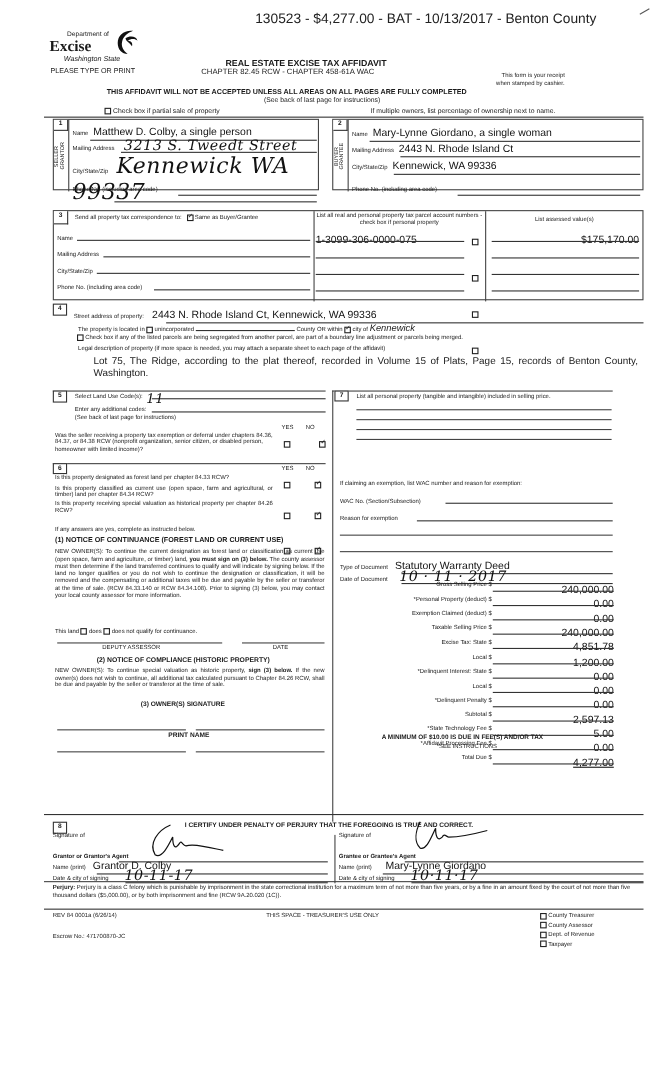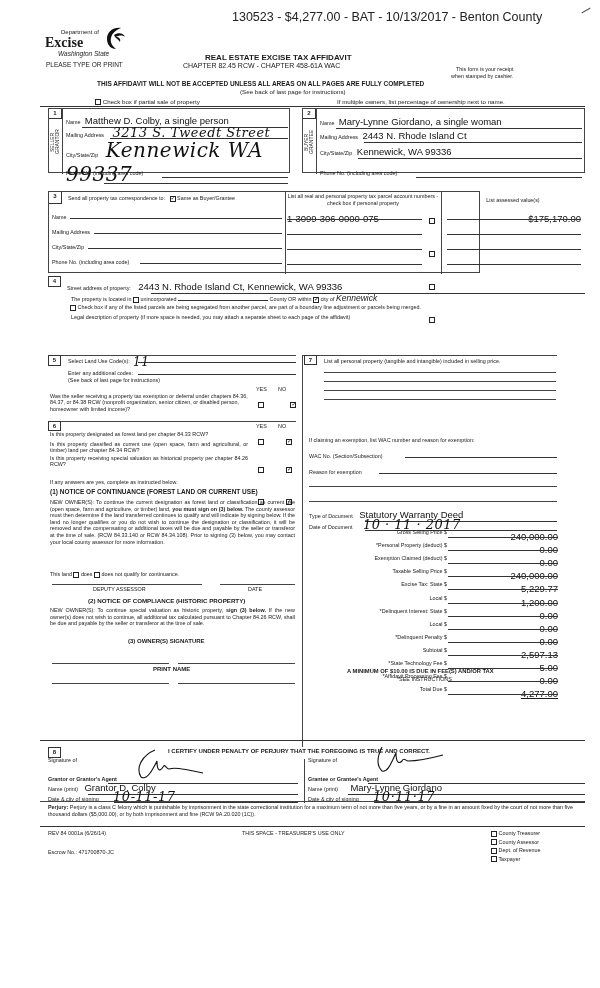--- a/index.html
+++ b/index.html
@@ -97,21 +97,21 @@
     <span class="fill">Kennewick, WA 99336</span>
     <div class="line" style="margin-left:38px;margin-top:-1px;"></div>
   </div>
   <div class="abs" style="left:17px;top:52px;width:262px;">
     <span class="tiny">Phone No. (including area code)</span>
     <span></span>
     <div class="line" style="margin-left:96px;margin-top:-2px;"></div>
   </div>
 </div>
 
-<div class="abs" style="left:48px;top:191px;width:432px;height:82px;border:1px solid #444;">
+<div class="abs" style="left:48px;top:191px;width:537px;height:82px;border:1px solid #444;">
   <div class="abs secnum" style="left:0;top:0;border-width:0 1px 1px 0;height:12px;">3</div>
   <div class="abs tiny" style="left:19px;top:3px;">
     <span>Send all property tax correspondence to:</span>
     <span class="box checked" style="margin-left:3px;"></span>
     <span>Same as Buyer/Grantee</span>
   </div>
   <div class="abs vline" style="left:236px;top:0;height:82px;"></div>
   <div class="abs vline" style="left:392px;top:0;height:82px;"></div>
 
   <div class="abs tiny" style="left:3px;top:22px;width:230px;">
@@ -157,20 +157,21 @@
     <span>County OR within</span>
     <span class="box checked"></span>
     <span>city of</span>
     <span style="font-size:8.5px;font-style:italic;">Kennewick</span>
   </div>
   <div class="abs tiny" style="left:22px;top:28px;">
     <span class="box"></span>
     <span>Check box if any of the listed parcels are being segregated from another parcel, are part of a boundary line adjustment or parcels being merged.</span>
   </div>
   <div class="abs tiny" style="left:23px;top:38px;">Legal description of property (if more space is needed, you may attach a separate sheet to each page of the affidavit)</div>
+  <div class="abs justify" style="left:37px;top:47px;width:495px;font-size:9px;line-height:10.5px;">Lot 75, The Ridge, according to the plat thereof, recorded in Volume 15 of Plats, Page 15, records of Benton County, Washington.</div>
 </div>
 
 <div class="abs" style="left:48px;top:355px;width:252px;height:72px;">
   <div class="abs hline" style="left:0;top:0;width:248px;"></div>
   <div class="abs secnum" style="left:0;top:0;height:11px;">5</div>
   <div class="abs tiny" style="left:20px;top:3px;width:228px;">
     <span>Select Land Use Code(s):</span>
     <span class="hand" style="position:absolute;left:65px;top:-3px;font-size:12px;">11</span>
     <div class="line" style="margin-left:70px;margin-top:-2px;"></div>
   </div>
@@ -270,21 +271,21 @@
       <div>
         <div class="abs tiny right" style="left:0;top:200.2px;width:145px;">Exemption Claimed (deduct) $</div>
         <div class="abs right" style="left:146px;top:197.2px;width:110px;"><span class="fill">0.00</span><div class="line" style="position:absolute;left:0;top:11px;width:110px;"></div></div>
       </div>
       <div>
         <div class="abs tiny right" style="left:0;top:213.3px;width:145px;">Taxable Selling Price $</div>
         <div class="abs right" style="left:146px;top:210.3px;width:110px;"><span class="fill">240,000.00</span><div class="line" style="position:absolute;left:0;top:11px;width:110px;"></div></div>
       </div>
       <div>
         <div class="abs tiny right" style="left:0;top:226.4px;width:145px;">Excise Tax: State $</div>
-        <div class="abs right" style="left:146px;top:223.4px;width:110px;"><span class="fill">5,229.77</span><div class="line" style="position:absolute;left:0;top:11px;width:110px;"></div></div>
+        <div class="abs right" style="left:146px;top:223.4px;width:110px;"><span class="fill">4,851.78</span><div class="line" style="position:absolute;left:0;top:11px;width:110px;"></div></div>
       </div>
       <div>
         <div class="abs tiny right" style="left:0;top:239.5px;width:145px;">Local $</div>
         <div class="abs right" style="left:146px;top:236.5px;width:110px;"><span class="fill">1,200.00</span><div class="line" style="position:absolute;left:0;top:11px;width:110px;"></div></div>
       </div>
       <div>
         <div class="abs tiny right" style="left:0;top:252.6px;width:145px;">*Delinquent Interest: State $</div>
         <div class="abs right" style="left:146px;top:249.6px;width:110px;"><span class="fill">0.00</span><div class="line" style="position:absolute;left:0;top:11px;width:110px;"></div></div>
       </div>
       <div>

